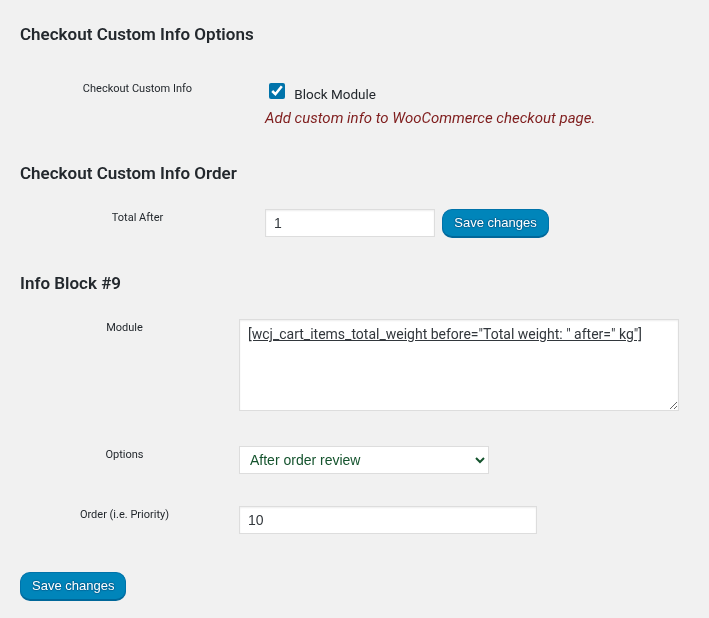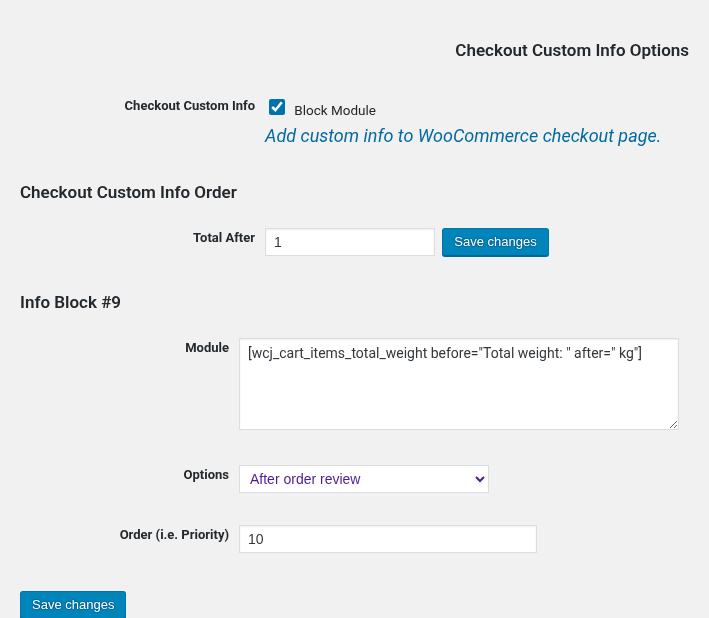--- a/index.html
+++ b/index.html
@@ -11,56 +11,55 @@
       font-size: 13px;
       width: 669px;
     }
     h3 {
       font-size: 17px;
       font-weight: 600;
       margin: 12px 0 18px 0;
       color: #23282d;
     }
     h3.first {
-      margin-top: 22px;
+      margin-top: 6px;
       margin-bottom: 28px;
-      text-align: right;
     }
     .form-table {
       width: 100%;
       border-collapse: collapse;
     }
     .form-table th {
-      text-align: right;
+      text-align: center;
       vertical-align: top;
       width: 235px;
       padding: 10px 10px 24px 0;
-      font-weight: 700;
-      font-size: 13px;
+      font-weight: 400;
+      font-size: 11px;
       color: #23282d;
     }
     .form-table td {
       padding: 8px 10px 24px 0;
       vertical-align: top;
     }
     .form-table td label {
       font-size: 13.5px;
       color: #23282d;
     }
     input[type="checkbox"] {
       margin-right: 6px;
       accent-color: #0073aa;
       width: 16px;
       height: 16px;
       vertical-align: text-bottom;
     }
     .desc {
-      color: #0369a1;
+      color: #7f1d1d;
       font-style: italic;
-      font-size: 18px;
+      font-size: 15px;
       display: block;
       margin-top: 7px;
     }
     input[type="text"], input[type="number"] {
       border: 1px solid #ddd;
       box-shadow: inset 0 1px 2px rgba(0,0,0,0.07);
       background: #fff;
       color: #32373c;
       padding: 5px 8px;
       font-size: 14px;
@@ -80,43 +79,44 @@
       box-shadow: inset 0 1px 2px rgba(0,0,0,0.07);
       background: #fff;
       color: #32373c;
       padding: 6px 8px;
       font-size: 14px;
       width: 440px;
       height: 92px;
       box-sizing: border-box;
       font-family: inherit;
       resize: both;
+      text-decoration: underline;
     }
     select {
       border: 1px solid #ddd;
       background: #fff;
-      color: #4c1d95;
+      color: #14532d;
       padding: 2px 6px;
       font-size: 14px;
       height: 28px;
       width: 250px;
       box-sizing: border-box;
     }
     .button-primary {
       background: #0085ba;
       border: 1px solid #0073aa;
       border-bottom-color: #006799;
       box-shadow: 0 1px 0 #006799;
       color: #fff;
       text-shadow: 0 -1px 1px #006799, 1px 0 1px #006799, 0 1px 1px #006799, -1px 0 1px #006799;
       padding: 0 11px;
       height: 28px;
       line-height: 26px;
       font-size: 13px;
-      border-radius: 3px;
+      border-radius: 10px;
       cursor: pointer;
       display: inline-block;
       vertical-align: top;
     }
     .inline-btn {
       margin-left: 4px;
     }
     .bottom-save {
       margin-top: 14px;
       margin-bottom: 10px;

